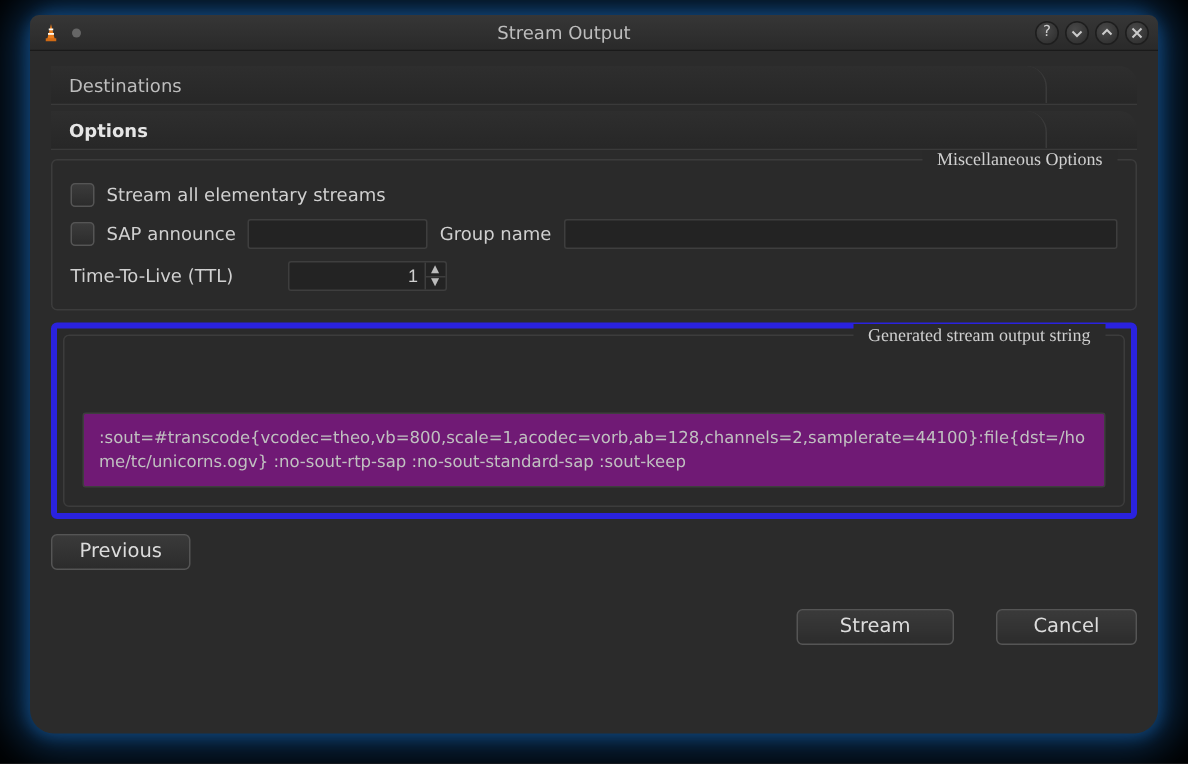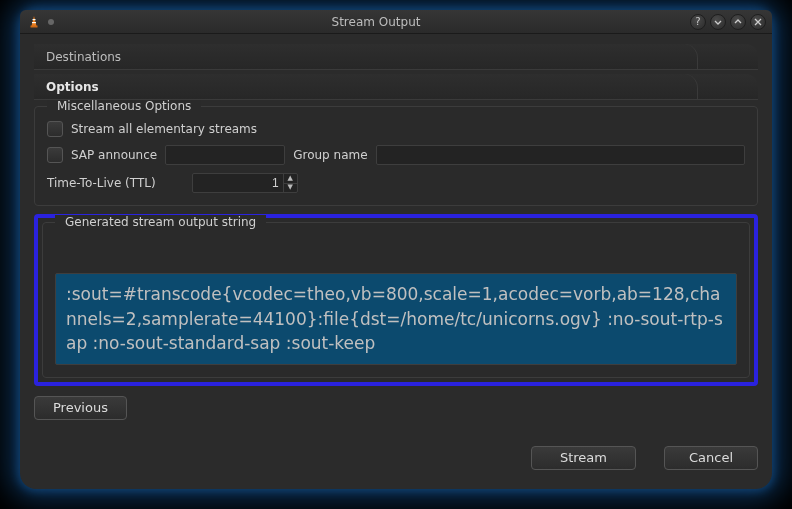--- a/index.html
+++ b/index.html
@@ -77,21 +77,21 @@
   .tabrow.active { font-weight: bold; color: #e6e6e6; }
   .tabrow:not(.active) { color: #bdbdbd; cursor: pointer; }
 
   fieldset {
     border: 1px solid #3c3c3c;
     border-radius: 4px;
     padding: 10px 12px 12px 12px;
     margin-top: 6px;
     background: #2a2a2a;
   }
-  fieldset > .legend-wrap { text-align: left; margin-top: -18px; margin-bottom: 8px; }
+  fieldset > .legend-wrap { text-align: right; margin-top: -18px; margin-bottom: 8px; font-family: Liberation Serif, serif; }
   fieldset > .legend-wrap span { background: #2a2a2a; padding: 0 10px; }
 
   .row { display: flex; align-items: center; gap: 8px; margin-bottom: 8px; }
   .checkbox {
     width: 16px; height: 16px;
     background: linear-gradient(to bottom, #3b3b3b, #2c2c2c);
     border: 1px solid #555; border-radius: 3px;
     cursor: pointer;
   }
   .text-input {
@@ -126,26 +126,26 @@
   .highlight-box {
     border: 4px solid #2a22df;
     border-radius: 4px;
     margin-top: 8px;
     padding: 4px;
     background: #2a2a2a;
   }
   .highlight-box fieldset { margin-top: 0; border-color: #3c3c3c; }
 
   .outstring {
-    background: #0c4a6e;
+    background: #701a75;
     border: 1px solid #3e3e3e;
     border-radius: 2px;
     padding: 8px 10px;
     color: #c0c0c0;
-    font-size: 17px;
+    font-size: 11px;
     line-height: 1.45;
     min-height: 48px;
     word-break: break-all;
     margin-top: 44px;
   }
 
   .button {
     display: inline-flex; align-items: center; justify-content: center;
     height: 24px; padding: 0 18px;
     background: linear-gradient(to bottom, #3a3a3a, #2c2c2c);

